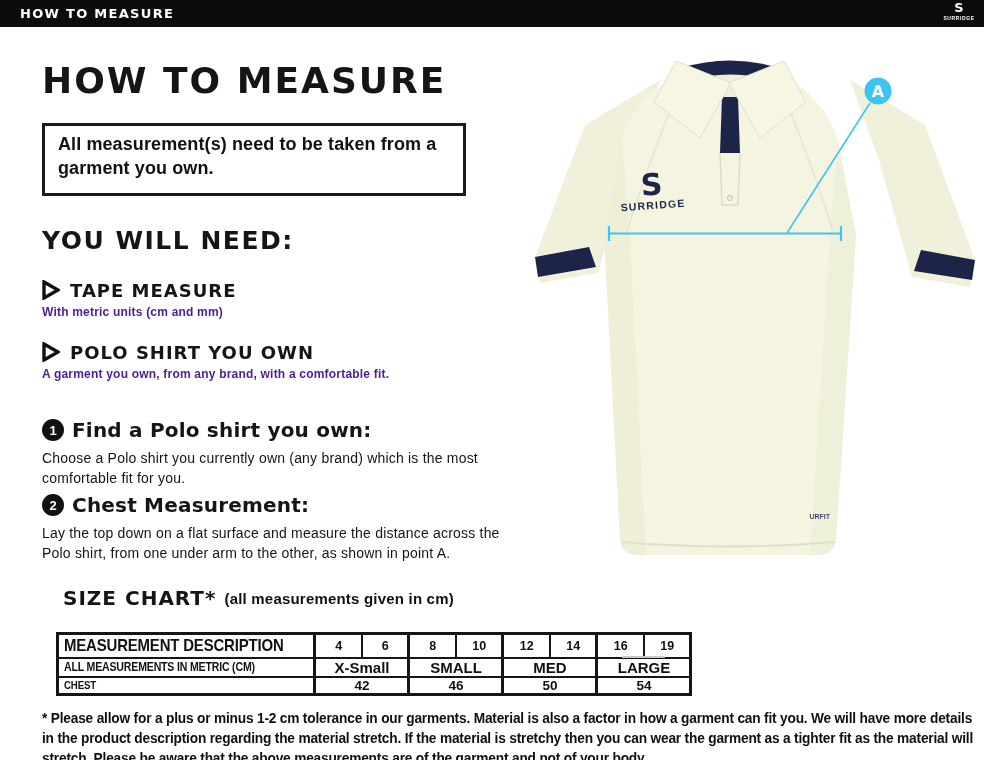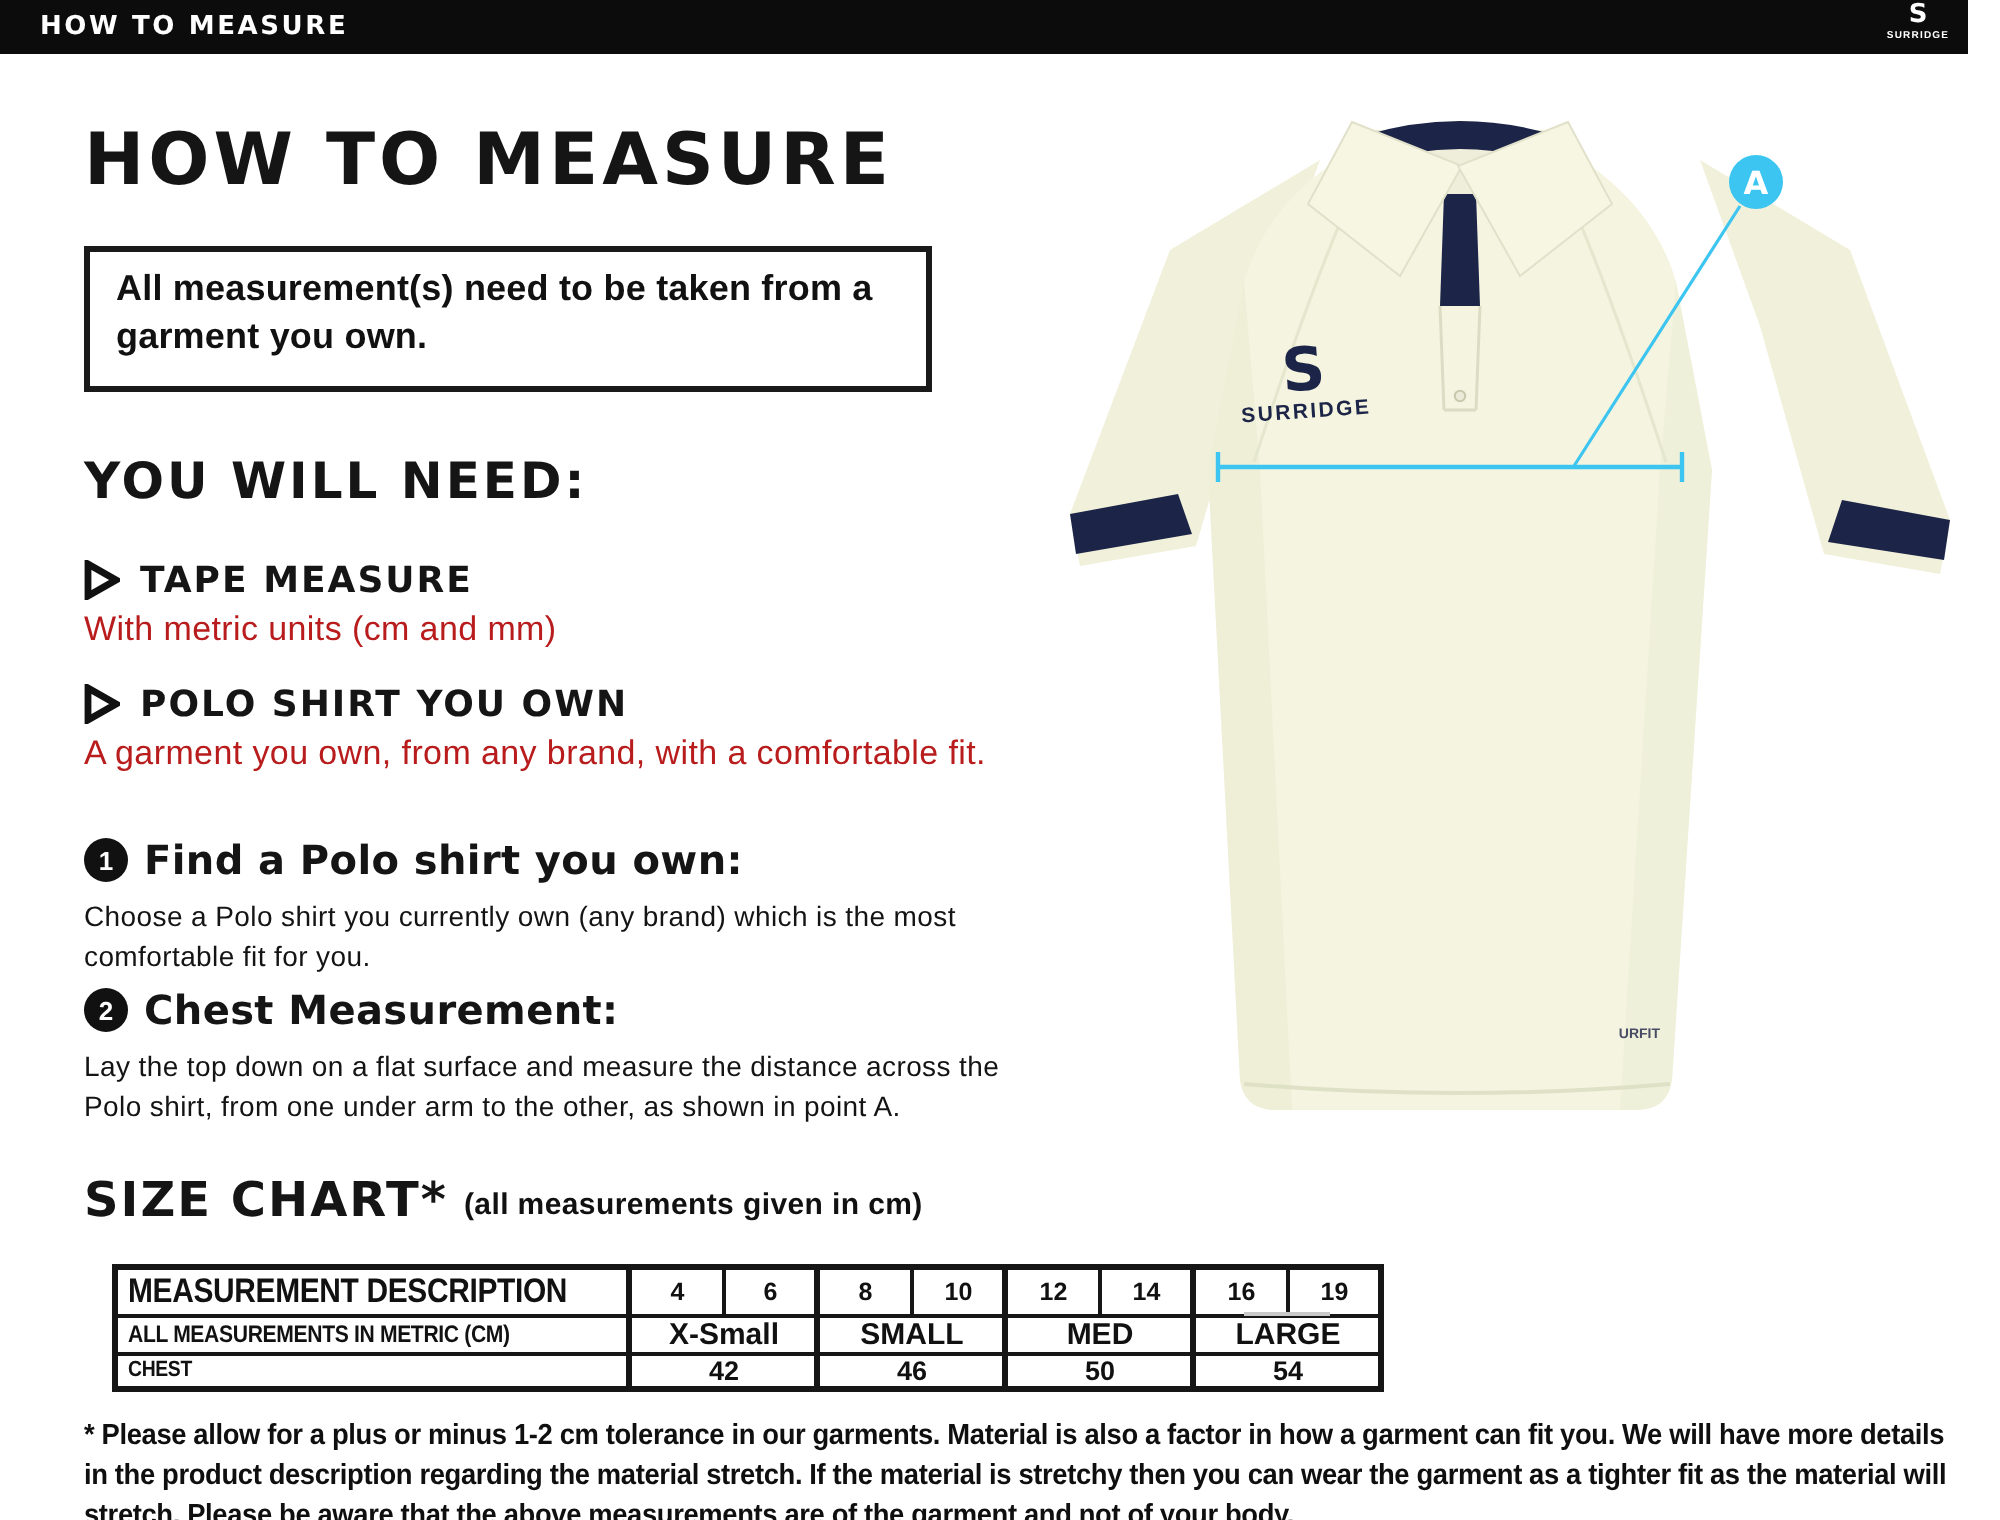--- a/index.html
+++ b/index.html
@@ -21,31 +21,31 @@
   .note-box { position:absolute; left:42px; top:123px; width:424px; height:73px; border:3px solid #1a1a1a;
               padding:7px 13px; }
   .note-box p { font-size:18px; font-weight:bold; line-height:1.33; color:#111; letter-spacing:0.1px; }
 
   .h2 { position:absolute; left:42px; top:226px; font-family:"DejaVu Sans", sans-serif;
         font-size:25px; font-weight:800; letter-spacing:1.5px; color:#151515; }
 
   .need-item { position:absolute; left:42px; }
   .need-item .row { display:flex; gap:10px; }
   .need-label { font-family:"DejaVu Sans", sans-serif; font-size:18px; font-weight:800; letter-spacing:1px; color:#151515; }
-  .need-desc { font-size:17px; font-weight:normal; margin-top:4px; letter-spacing:0.2px; color:#b91c1c; }
+  .need-desc { font-size:12px; font-weight:bold; margin-top:4px; letter-spacing:0.2px; color:#4c1d95; }
 
   .step { position:absolute; left:42px; }
   .step .head { display:flex; align-items:center; gap:8px; }
   .step-num { width:22px; height:22px; border-radius:50%; background:#111; color:#fff;
               font-size:13px; font-weight:bold; display:flex; align-items:center; justify-content:center; }
   .step-title { font-size:20px; font-weight:800; color:#151515; font-family:"DejaVu Sans", sans-serif; letter-spacing:0.2px; }
   .step-desc { font-size:14px; font-weight:normal; line-height:1.45; margin-top:6px; width:478px; letter-spacing:0.2px; color:#141414; }
 
   .sizechart-head { position:absolute; left:42px; top:586px; display:flex; align-items:flex-end; gap:8px; }
-  .h3 { font-family:"DejaVu Sans", sans-serif; font-size:24px; font-weight:800; letter-spacing:1px; color:#151515; }
+  .h3 { font-family:"DejaVu Sans", sans-serif; font-size:20px; font-weight:800; letter-spacing:1px; color:#151515;margin-left:21px; }
   .h3-sub { font-size:15px; font-weight:bold; padding-bottom:3px; letter-spacing:0.2px; }
 
   
   .size-table { position:absolute; left:56px; top:632px; border-collapse:collapse; table-layout:fixed; }
   .size-table td, .size-table th { border:2px solid #161616; text-align:center; vertical-align:middle;
                                    font-weight:bold; color:#111; padding:0; }
   .size-table { border:3px solid #161616; }
   .size-table .grp { border-left:3px solid #161616; }
   .size-table .lbl { text-align:left; padding-left:5px; }
   .r1 { height:24px; } .r2 { height:19px; } .r3 { height:18px; }

